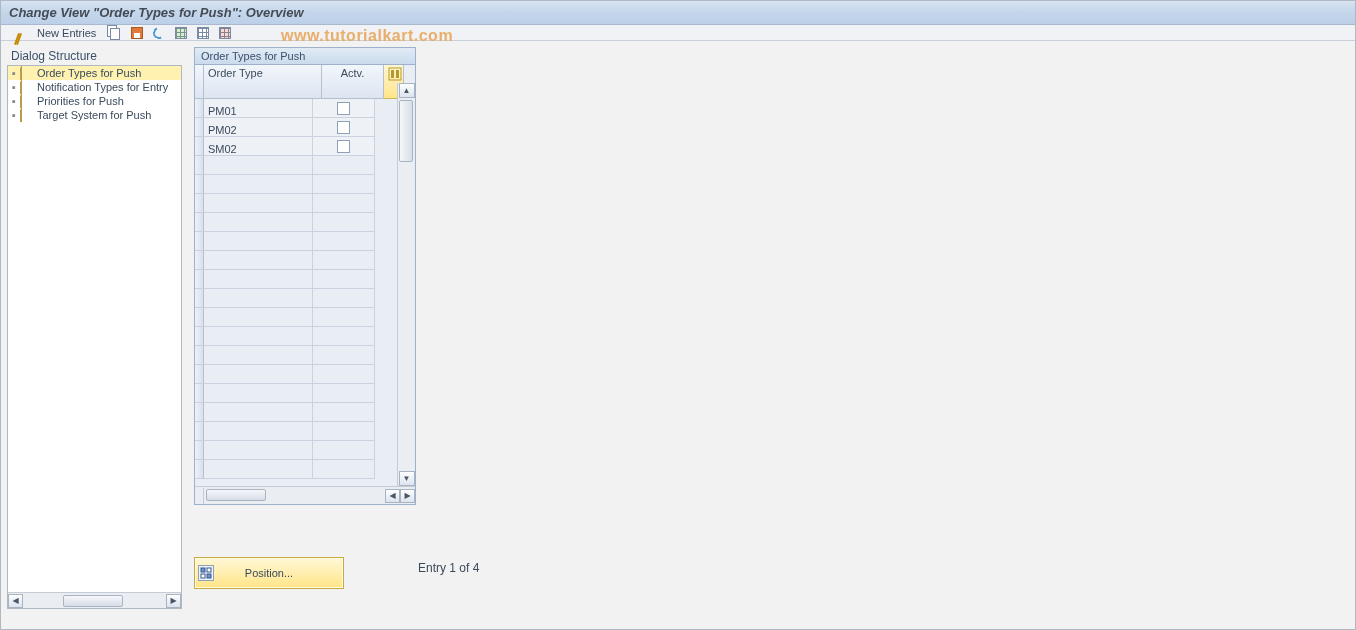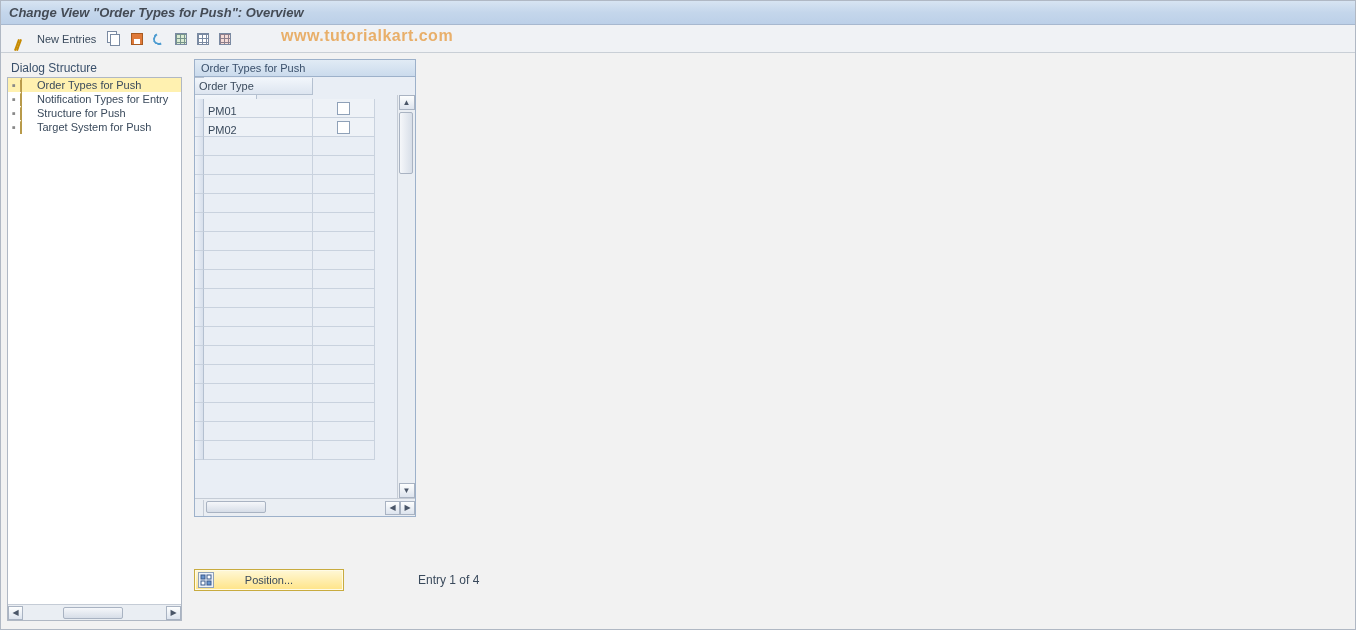--- a/index.html
+++ b/index.html
@@ -29,21 +29,21 @@
     align-items: center;
     padding: 0 8px;
     font-weight: bold;
     font-style: italic;
     font-size: 13px;
     color: #444b55;
   }
 
   
   .toolbar {
-    height: 28px;
+    height: 16px;
     background: #f0f2f5;
     border-bottom: 1px solid #c9cfd6;
     display: flex;
     align-items: center;
     padding: 4px 8px;
     gap: 4px;
     position: relative;
   }
   .tool-icon {
     width: 18px;
@@ -172,21 +172,21 @@
   }
   .table-box {
     border: 1px solid #9db1ca;
     border-top: none;
     background: #e9eef5;
     position: relative;
     height: 440px;
     overflow: hidden;
   }
   .thead {
-    display:flex; height:22px;flex-direction:column;
+    display:flex; height:34px;
   }
   .th {
     background: linear-gradient(#f2f6fb,#dde5f0);
     border-right: 1px solid #b4c0d0;
     border-bottom: 1px solid #b4c0d0;
     padding: 2px 4px;
     font-size: 11px;
     color: #3a4a5c;
   }
   .th.c1 { width: 118px; }
@@ -241,21 +241,21 @@
     position:absolute; left:0; right:0; bottom:0; height:18px;
     background:#eaeef3; border-top:1px solid #c5ccd6; display:flex; align-items:center;
   }
   .hs2-track{ flex:1; position:relative; height:14px;}
   .hs2-thumb{position:absolute; left:2px; top:0; height:12px; width:60px;
     background: linear-gradient(#f5f7fa,#d7dee8); border:1px solid #a9b3c2; border-radius:2px;}
 
   
   .position-btn {
     position:absolute; left: 6px; top: 510px;
-    width: 150px; height: 22px;
+    width: 150px; height: 32px;
     background: linear-gradient(#fff8d7,#ffe487);
     border: 1px solid #c8ab3f;
     display:flex; align-items:center; justify-content:center;
     gap: 6px;
     font-size: 11px; color:#3a4a5c; cursor:pointer;
     box-shadow: inset 0 0 0 1px #fffbe6;
   }
   .whereused-icon {
     width:16px;height:16px; background:#eef2fa;border:1px solid #8fa1b8;
     display:flex;align-items:center;justify-content:center;font-size:9px;color:#4a6a9c;
@@ -332,21 +332,21 @@
               <span>Order Types for Push</span>
             </div>
             <div class="ds-item">
               <span class="ds-bullet">▪</span>
               <span class="ds-icon"><span class="folder-closed"></span></span>
               <span>Notification Types for Entry</span>
             </div>
             <div class="ds-item">
               <span class="ds-bullet">▪</span>
               <span class="ds-icon"><span class="folder-closed"></span></span>
-              <span>Structure for Push</span>
+              <span>Priorities for Push</span>
             </div>
             <div class="ds-item">
               <span class="ds-bullet">▪</span>
               <span class="ds-icon"><span class="folder-closed"></span></span>
               <span>Target System for Push</span>
             </div>
           </div>
         <div class="ds-hscroll">
           <div class="hs-btn">◀</div>
           <div class="hs-track">
@@ -382,20 +382,27 @@
                   <div class="chk"></div>
                 </div>
               </div>
               <div class="row">
                 <div class="rowhead"></div>
                 <div class="cell c1">PM02</div>
                 <div class="cell c2">
                   <div class="chk"></div>
                 </div>
               </div>
+              <div class="row">
+                <div class="rowhead"></div>
+                <div class="cell c1">SM02</div>
+                <div class="cell c2">
+                  <div class="chk"></div>
+                </div>
+              </div>
               <div class="row empty">
                 <div class="rowhead"></div>
                 <div class="cell c1"></div>
                 <div class="cell c2"></div>
               </div>
               <div class="row empty">
                 <div class="rowhead"></div>
                 <div class="cell c1"></div>
                 <div class="cell c2"></div>
               </div>

